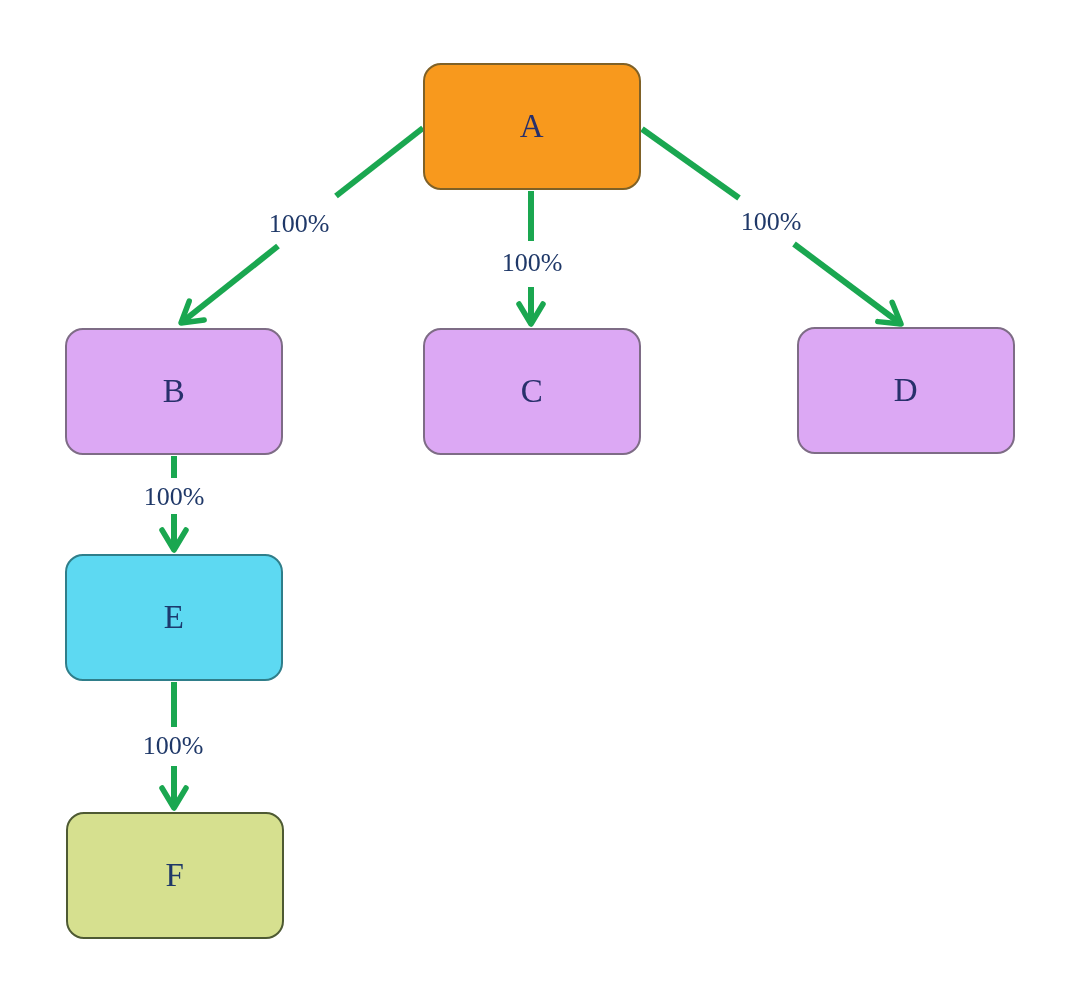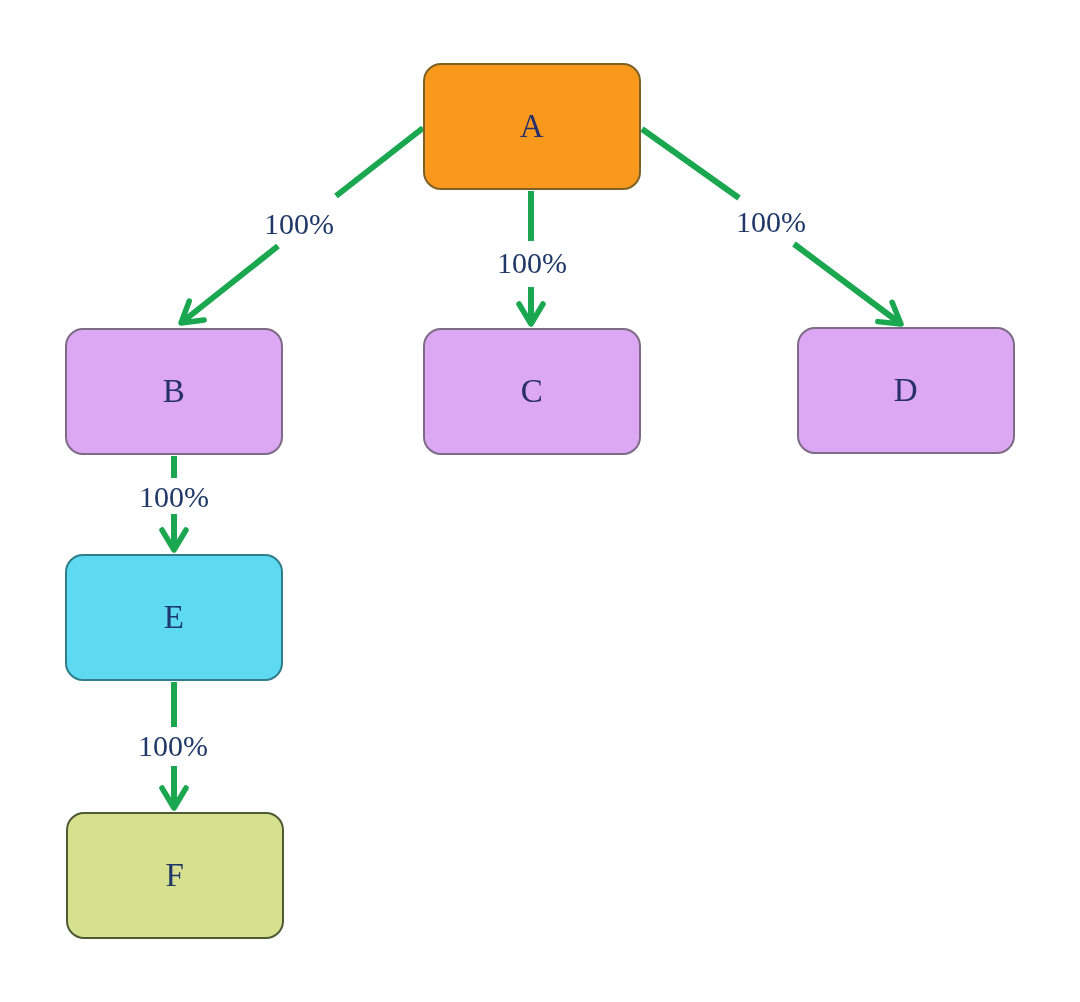--- a/index.html
+++ b/index.html
@@ -54,21 +54,21 @@
   }
   .node-a { left: 423px; top: 63px;  }
   .node-b { left: 65px;  top: 328px; }
   .node-c { left: 423px; top: 328px; }
   .node-d { left: 797px; top: 327px; }
   .node-e { left: 65px;  top: 554px; }
   .node-f { left: 66px;  top: 812px; }
   .edge-label {
     position: absolute;
     transform: translate(-50%, -50%);
-    font-size: 30px;
+    font-size: 26px;
     line-height: 1;
     color: var(--label-color, #1f3868);
     white-space: nowrap;
     background: transparent;
     text-align: center;
   }
   .el-ab { left: 299px; top: 224px; }
   .el-ac { left: 532px; top: 263px; }
   .el-ad { left: 771px; top: 222px; }
   .el-be { left: 174px; top: 497px; }

